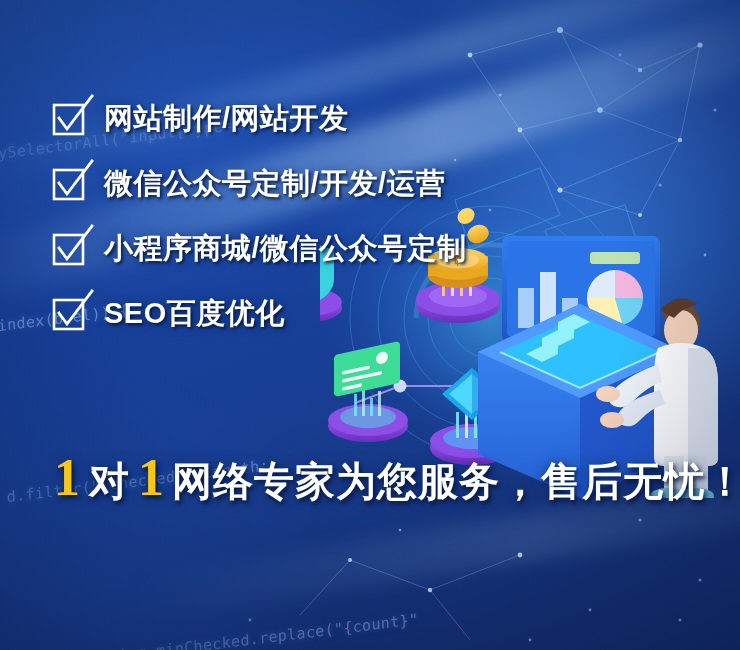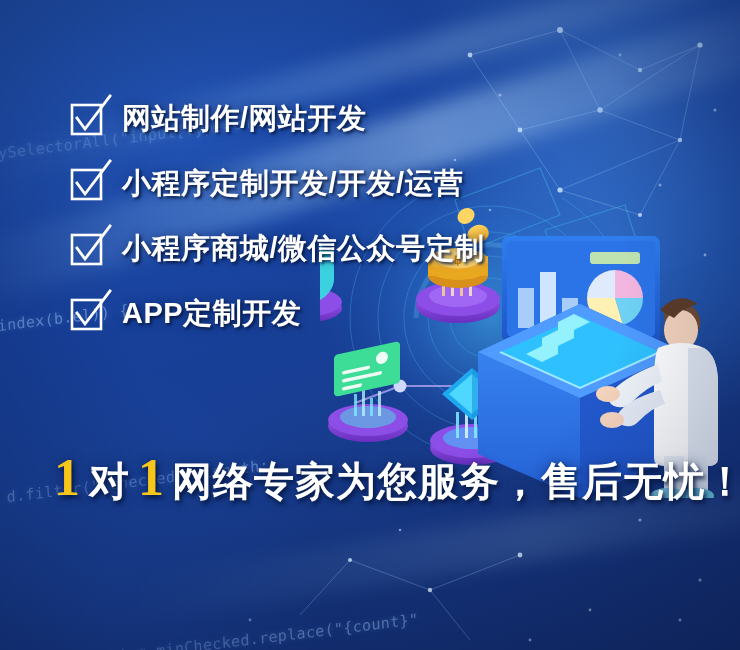--- a/index.html
+++ b/index.html
@@ -54,21 +54,21 @@
   }
   .vignette{
     position:absolute;inset:0;pointer-events:none;
     background:radial-gradient(ellipse 85% 80% at 50% 45%,rgba(0,0,0,0) 40%,rgba(6,20,60,.45) 100%);
   }
 
   
   .illus{position:absolute;right:0;bottom:152px;width:420px;height:300px;pointer-events:none;}
 
   
-  .list{position:absolute;left:72px;top:96px;width:640px;}
+  .list{position:absolute;left:54px;top:96px;width:640px;}
   .row{display:flex;align-items:center;height:44px;margin-bottom:21px;}
   .cbox{position:relative;width:30px;height:30px;flex:0 0 30px;margin-right:20px;}
   .cbox svg{position:absolute;left:-2px;top:-9px;overflow:visible;}
   .rowtxt{
     color:#ffffff;font-weight:bold;font-size:29px;line-height:34px;letter-spacing:.5px;
     text-shadow:2px 2px 3px rgba(6,22,62,.85),0 0 10px rgba(10,30,80,.5);
     white-space:nowrap;
   }
 
   
@@ -378,42 +378,42 @@
       <span class="rowtxt">网站制作/网站开发</span>
     </div>
 
     <div class="row">
       <span class="cbox">
         <svg width="44" height="44" viewBox="0 0 44 44">
           <rect x="2" y="11" width="29" height="29" fill="none" stroke="#ffffff" stroke-width="2.6"></rect>
           <path d="M7 24 L15 35 L40 2" fill="none" stroke="#ffffff" stroke-width="2.8" stroke-linecap="square"></path>
         </svg>
       </span>
-      <span class="rowtxt">小程序定制开发/开发/运营</span>
+      <span class="rowtxt">微信公众号定制/开发/运营</span>
     </div>
 
 
     <div class="row">
       <span class="cbox">
         <svg width="44" height="44" viewBox="0 0 44 44">
           <rect x="2" y="11" width="29" height="29" fill="none" stroke="#ffffff" stroke-width="2.6"></rect>
           <path d="M7 24 L15 35 L40 2" fill="none" stroke="#ffffff" stroke-width="2.8" stroke-linecap="square"></path>
         </svg>
       </span>
       <span class="rowtxt">小程序商城/微信公众号定制</span>
     </div>
 
     <div class="row">
       <span class="cbox">
         <svg width="44" height="44" viewBox="0 0 44 44">
           <rect x="2" y="11" width="29" height="29" fill="none" stroke="#ffffff" stroke-width="2.6"></rect>
           <path d="M7 24 L15 35 L40 2" fill="none" stroke="#ffffff" stroke-width="2.8" stroke-linecap="square"></path>
         </svg>
       </span>
-      <span class="rowtxt">APP定制开发</span>
+      <span class="rowtxt">SEO百度优化</span>
     </div>
 
   </div>
 
   <div class="headline">
     <span class="hl-num">1</span>
     <span class="hl-w">对</span>
     <span class="hl-num">1</span>
     <span class="hl-rest">网络专家为您服务，售后无忧！</span>
   </div>

